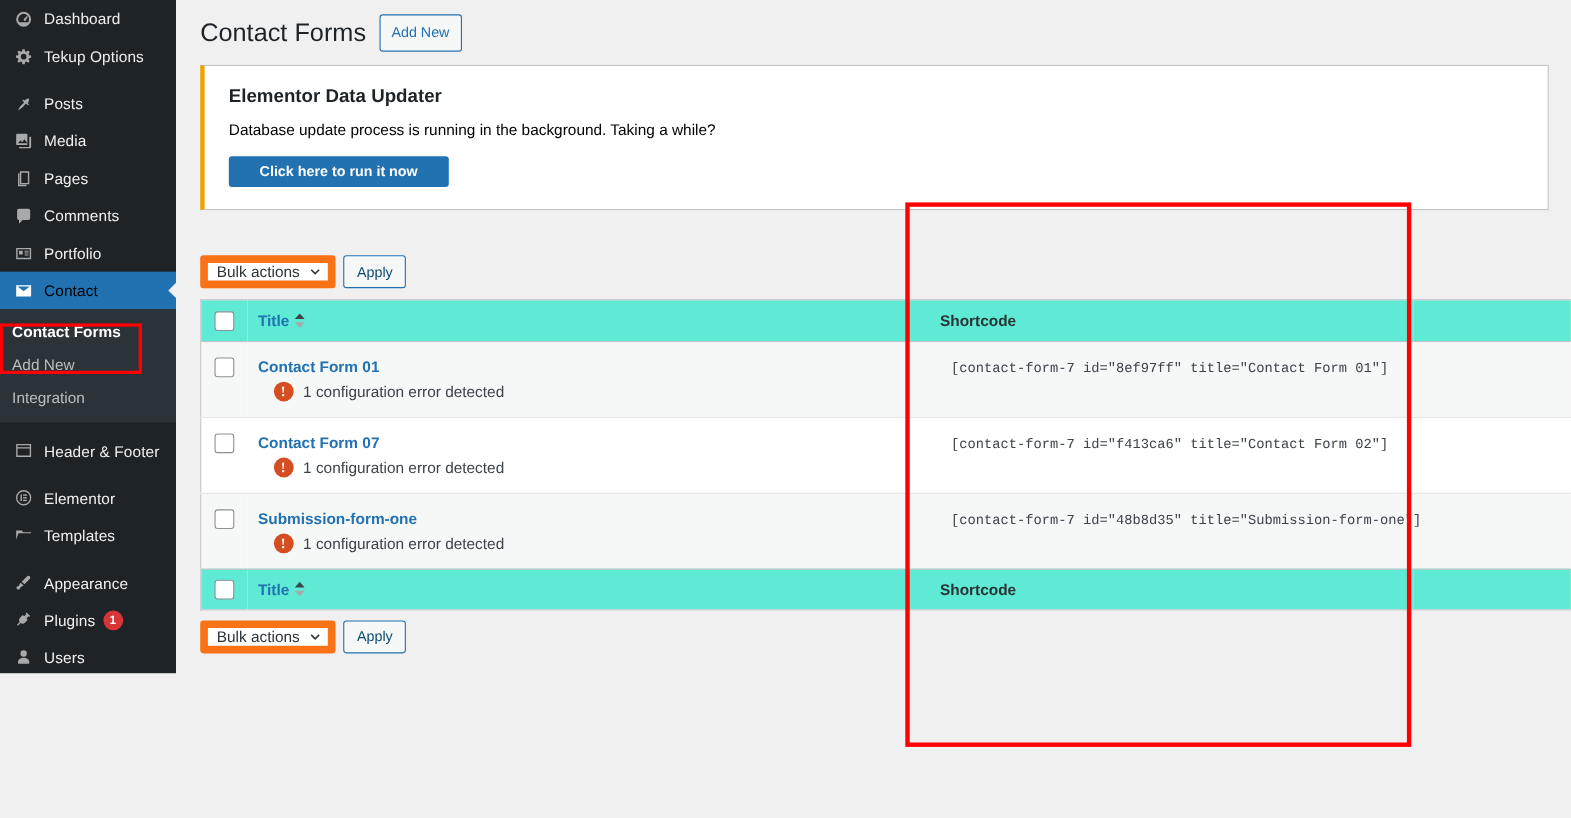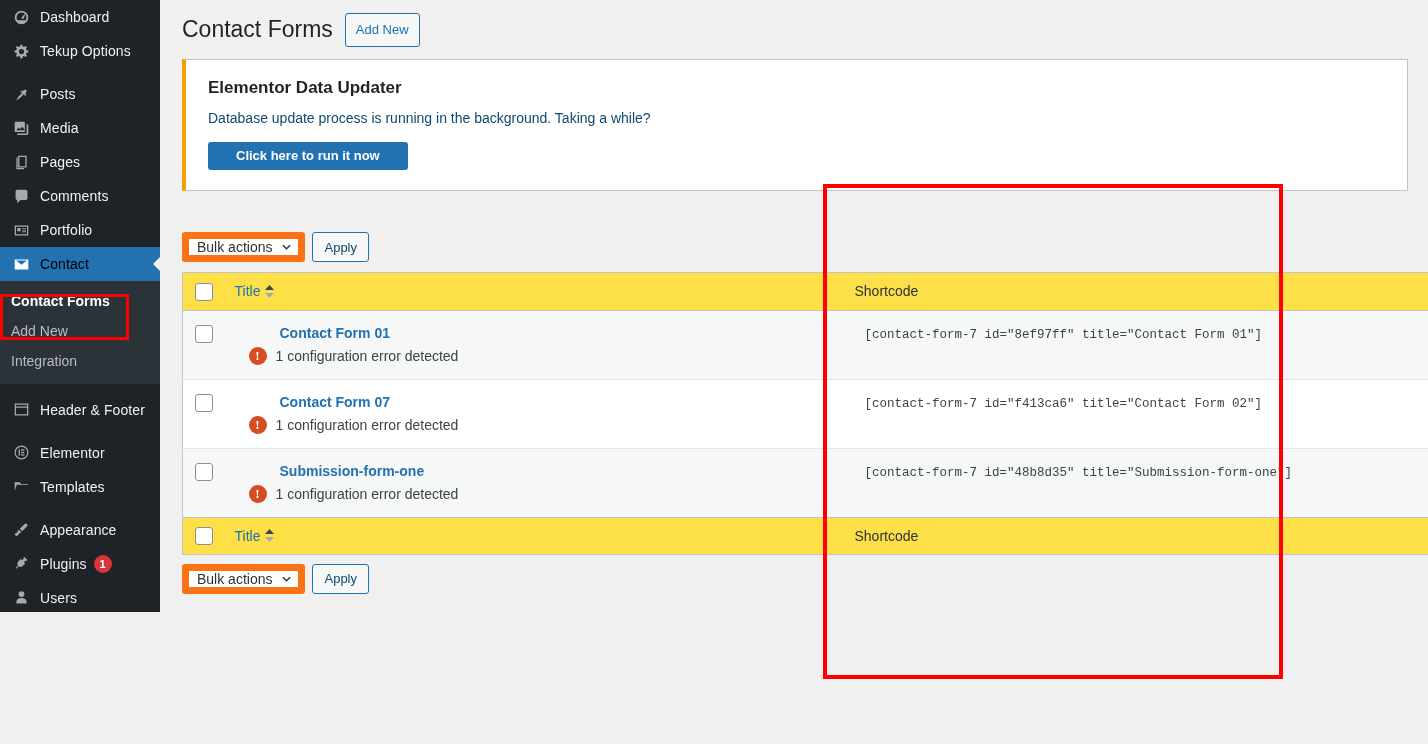--- a/index.html
+++ b/index.html
@@ -138,21 +138,21 @@
     margin: 0 0 0 0;
   }
   #notice-title {
     font-size: 17px;
     font-weight: 700;
     color: #1d2327;
     margin-bottom: 12px;
   }
   #notice-desc {
     font-size: 14px;
-    color: #0c4a6e;
+    color: #000000;
     margin-bottom: 16px;
   }
   #notice-cta {
     display: inline-block;
     background: #2271b1;
     color: #fff;
     font-size: 13px;
     font-weight: 600;
     padding: 7px 28px;
     border: none;
@@ -202,24 +202,24 @@
   
   #forms-table {
     width: 1248px;
     border-collapse: collapse;
     background: #fff;
     border: 1px solid #c3c4c7;
     margin-top: 9px;
     table-layout: fixed;
   }
   #forms-table thead th, #forms-table tfoot th {
-    background: #fde047;
+    background: #5eead4;
     text-align: left;
     font-size: 14px;
-    font-weight: 400;
+    font-weight: 700;
     color: #2271b1;
     padding: 9px 10px;
     height: 25px;
     border-bottom: 1px solid #c3c4c7;
     vertical-align: middle;
   }
   #forms-table tfoot th {
     border-bottom: none;
     border-top: 1px solid #c3c4c7;
   }
@@ -252,21 +252,20 @@
   .sort-ind { margin-left: 5px; display: inline-flex; flex-direction: column; line-height: 0; }
 
   .row-title {
     color: #2271b1;
     font-size: 14px;
     font-weight: 700;
     text-decoration: none;
     cursor: pointer;
     display: inline-block;
     margin-bottom: 6px;
-    margin-left: 45px;
   }
   .err-line {
     display: flex; align-items: center;
     margin-left: 14px;
     font-size: 14px;
     color: #3c434a;
   }
   .err-ico {
     width: 18px; height: 18px;
     border-radius: 50%;

